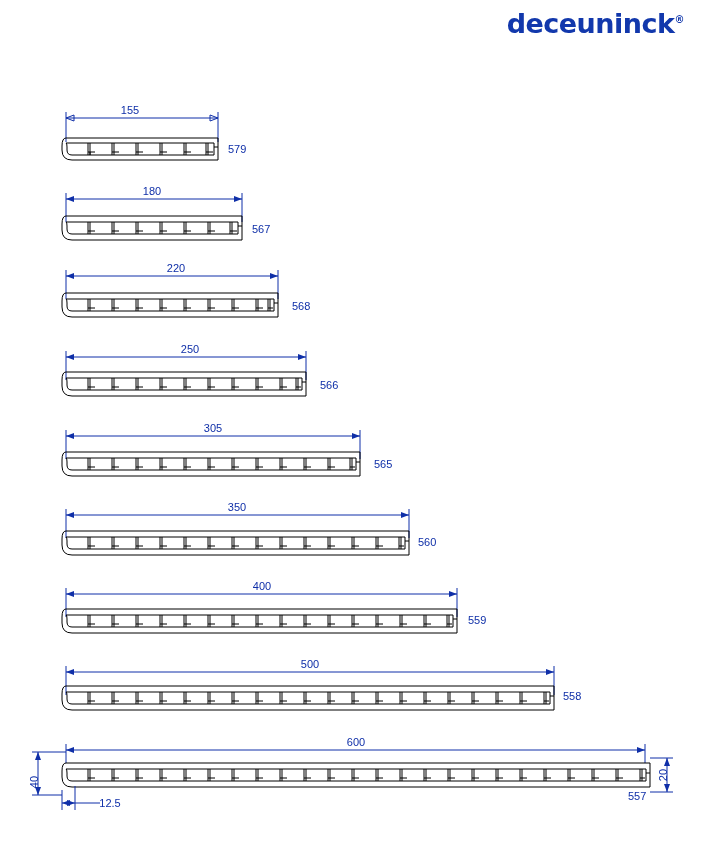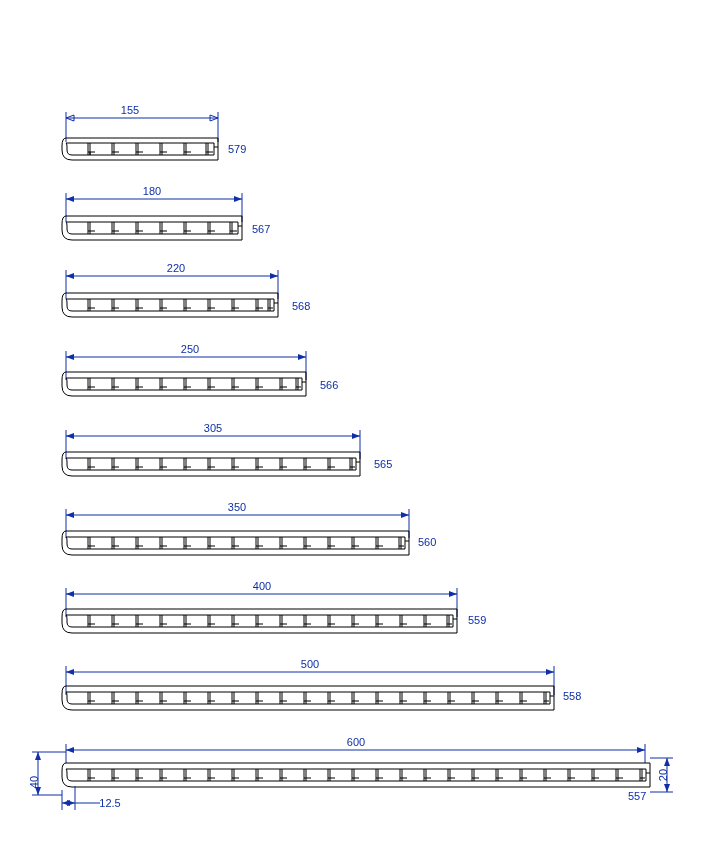--- a/index.html
+++ b/index.html
@@ -66,20 +66,23 @@
   .dimtick {
     stroke: #0f2fa8;
     stroke-width: 1;
   }
 </style>
 </head>
 <body>
 
 <div id="sheet">
 
+  <div class="brand">
+    <span>deceuninck</span><span class="reg">®</span>
+  </div>
 
   <svg class="drawing" viewBox="0 0 708 859">
 
     <g>
 
       <g>
         <line class="dimline" x1="66" y1="118" x2="218" y2="118"></line>
         <line class="dimtick" x1="66" y1="112" x2="66" y2="142"></line>
         <line class="dimtick" x1="218" y1="112" x2="218" y2="142"></line>
         <path class="dimline" d="M66,118 L74,115 L74,121 Z" fill="#0f2fa8"></path>

